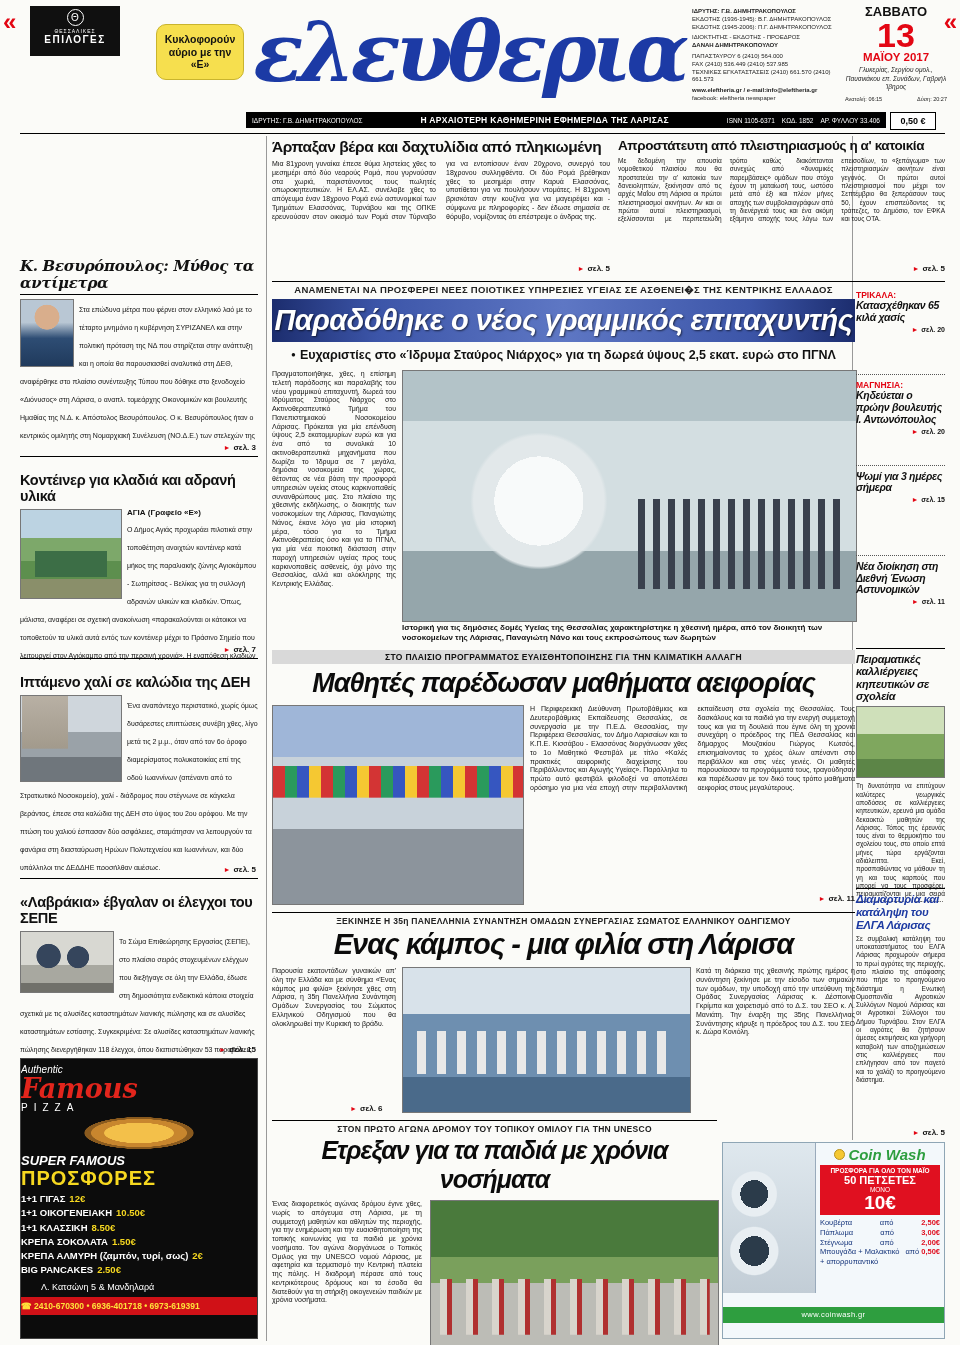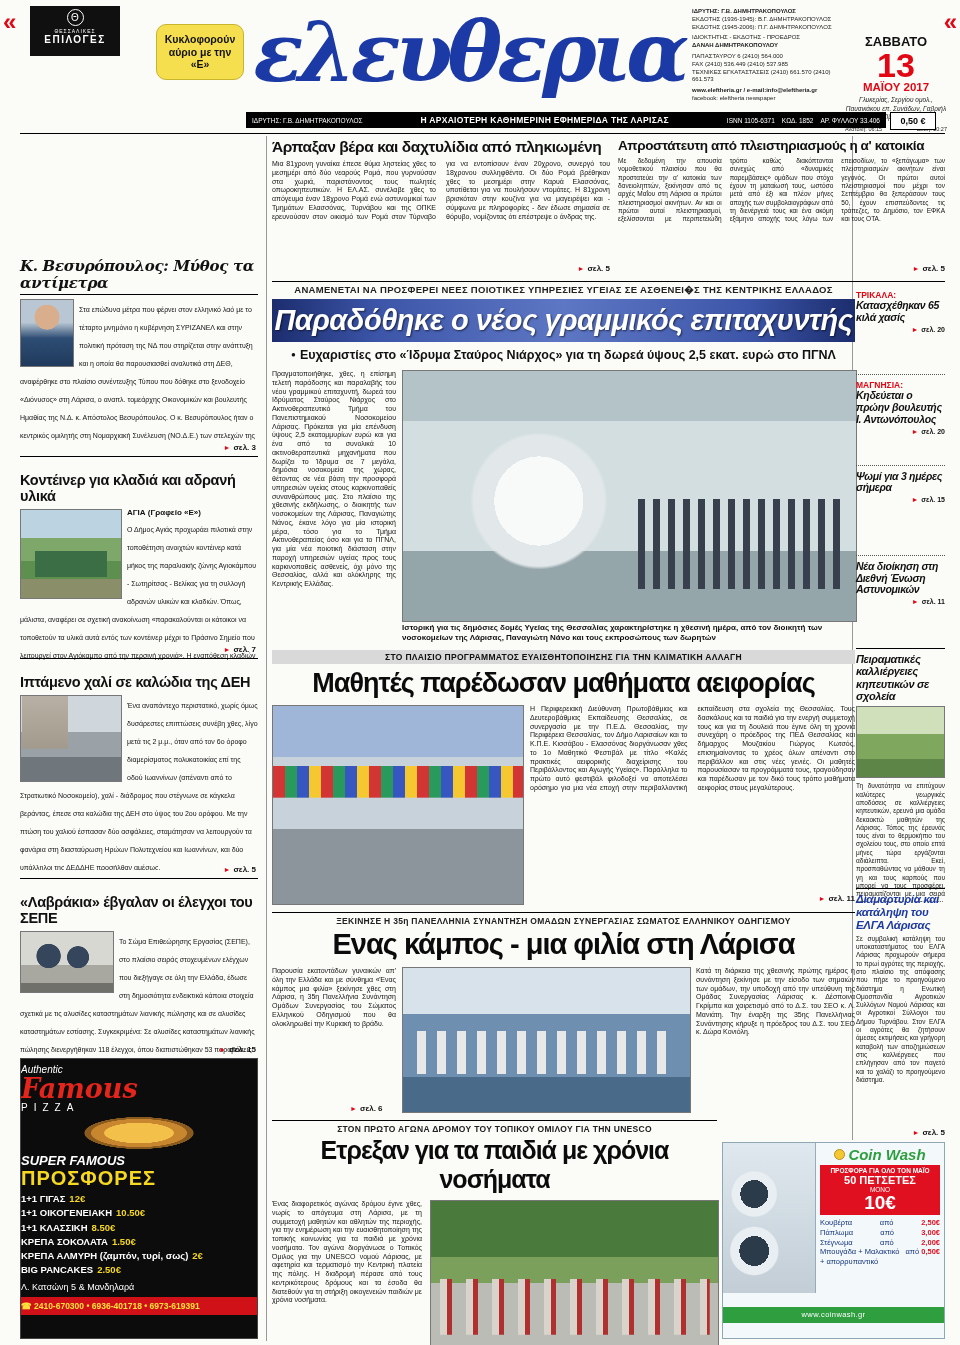--- a/index.html
+++ b/index.html
@@ -6,21 +6,21 @@
   .page{position:relative;width:960px;height:1345px;background:#fbfbf8;font-family:"Liberation Sans",sans-serif;color:#111;overflow:hidden;margin:0 auto;}
   .abs{position:absolute;}
   h1,h2,h3,h4,p{margin:0;padding:0;}
   .jt{text-align:justify;}
   .b{font-weight:bold;}
   .ph{border:1px solid #777;background-repeat:no-repeat;background-size:cover;}
   .fl{float:left;margin:1px 5px 2px 0;}
   .mark{display:flex;justify-content:flex-end;align-items:center;gap:3px;font-weight:bold;font-size:8px;color:#111;}
   .mark .arr{color:#e30613;font-size:7px;line-height:1;}
   .kicker{font-weight:bold;text-align:center;letter-spacing:.3px;color:#222;}
-  .bighead{font-weight:bold;letter-spacing:-1px;text-align:center;color:#0b0b0b;}
+  .bighead{font-weight:bold;font-style:italic;letter-spacing:-1px;text-align:center;color:#0b0b0b;}
   .rule{background:#999;}
   .clip{overflow:hidden;}
 
   
   .curl{color:#e30613;font-size:24px;font-weight:bold;line-height:1;}
   .epiloges{left:30px;top:6px;width:90px;height:50px;background:#101010;color:#fff;text-align:center;padding-top:3px;box-sizing:border-box;}
   .ep-circle{width:15px;height:15px;border:1px solid #fff;border-radius:50%;margin:0 auto;font-size:10px;line-height:15px;}
   .ep-small{font-size:5px;letter-spacing:1px;margin-top:2px;}
   .ep-main{font-size:10px;font-weight:bold;letter-spacing:1.5px;}
   .circbox{left:156px;top:24px;width:88px;height:56px;background:#f6df4e;border:1px solid #c9b42e;border-radius:10px;font-size:10.5px;font-weight:bold;text-align:center;line-height:1.2;display:flex;align-items:center;justify-content:center;padding:2px 4px;box-sizing:border-box;}
@@ -29,21 +29,21 @@
   .mag-title{background:#141414;color:#fff;font-style:italic;font-weight:bold;text-align:center;font-size:14px;height:21px;line-height:21px;}
   .mag-thumbs{display:flex;gap:3px;padding:4px;}
   .mag-thumbs div{flex:1;height:48px;border:1px solid #999;}
   .thumb-a{background:linear-gradient(180deg,#c22,#801414);}
   .thumb-b{background:linear-gradient(180deg,#333,#b33c22 70%);}
   .thumb-c{background:linear-gradient(180deg,#d8d0c2,#9c2020 65%);}
   .masthead{left:246px;top:-4px;width:446px;height:112px;font-family:"DejaVu Serif",serif;font-style:italic;font-weight:bold;font-size:82px;color:#1c3aa5;letter-spacing:-5px;line-height:112px;text-align:center;white-space:nowrap;}
   .publisher{left:692px;top:8px;width:150px;font-size:6px;line-height:1.3;color:#222;}
   .publisher .gap{margin-top:3px;}
   .datebox{left:845px;top:4px;width:102px;text-align:center;}
-  .d-day{font-size:13px;font-weight:bold;margin-top:30px;}
+  .d-day{font-size:13px;font-weight:bold;}
   .d-num{font-size:34px;font-weight:bold;color:#e30613;line-height:.95;}
   .d-month{font-size:11.5px;font-weight:bold;color:#e30613;}
   .d-names{font-size:6.5px;font-style:italic;margin-top:3px;line-height:1.3;color:#222;}
   .d-sun{display:flex;justify-content:space-between;font-size:5.5px;margin-top:4px;color:#222;}
   .blackbar{left:246px;top:112px;width:640px;height:16px;background:#000;color:#fff;display:flex;align-items:center;gap:7px;padding:0 6px;box-sizing:border-box;font-size:6.5px;white-space:nowrap;}
   .blackbar .strap{flex:1;text-align:center;font-weight:bold;font-size:8.5px;letter-spacing:.3px;}
   .pricechip{left:890px;top:112px;width:44px;height:16px;border:1px solid #000;background:#fff;color:#000;font-size:9px;font-weight:bold;display:flex;align-items:center;justify-content:center;}
 
   
   .lart{left:20px;width:238px;box-sizing:border-box;}
@@ -146,21 +146,21 @@
   
   .pizzaad{left:20px;top:1058px;width:238px;height:281px;background:#0c0c0c;border:1px solid #444;color:#fff;text-align:left;box-sizing:border-box;overflow:hidden;}
   .pz-auth{font-style:italic;font-size:10px;margin-top:5px;}
   .pz-brand{font-family:"DejaVu Serif",serif;font-style:italic;font-weight:bold;font-size:27px;color:#e3251c;line-height:1;}
   .pz-sub{font-size:10px;letter-spacing:6px;color:#fff;}
   .pz-visual{height:34px;margin:3px 60px;background:radial-gradient(ellipse at 50% 50%,#f3c04a 0 42%,#c8862e 43% 58%,#8a5a1e 59% 66%,transparent 67%);}
   .pz-promo1{font-style:italic;font-weight:bold;font-size:13px;}
   .pz-promo2{font-weight:bold;font-size:20px;color:#f6d820;letter-spacing:1px;line-height:1;}
   .pz-offers{margin-top:4px;font-size:9.5px;line-height:1.5;font-weight:bold;}
   .pz-offers .price{color:#f6d820;margin-left:4px;}
-  .pz-addr{font-size:9px;margin-top:4px;}
+  .pz-addr{font-size:9px;margin-top:4px;margin-left:20px;}
   .pz-phone{background:#d01117;color:#ffe23a;font-weight:bold;font-size:8.5px;height:18px;line-height:18px;margin-top:5px;}
 
   
   .coinwash{left:722px;top:1142px;width:223px;height:197px;border:1px solid #8fa6b5;background:#f3f8fb;box-sizing:border-box;}
   .cw-body{display:flex;height:164px;}
   .cw-right{flex:1;padding:3px 4px;}
   .cw-logo{font-weight:bold;font-style:italic;font-size:15px;color:#2e9e3f;text-align:center;}
   .cw-coin{display:inline-block;width:9px;height:9px;border-radius:50%;background:#f5c832;border:1px solid #b8921e;margin-right:3px;}
   .cw-offer{background:#e01020;color:#fff;text-align:center;margin-top:2px;padding:2px 2px 3px;}
   .cw-offer .l1{font-size:6.5px;font-weight:bold;}

